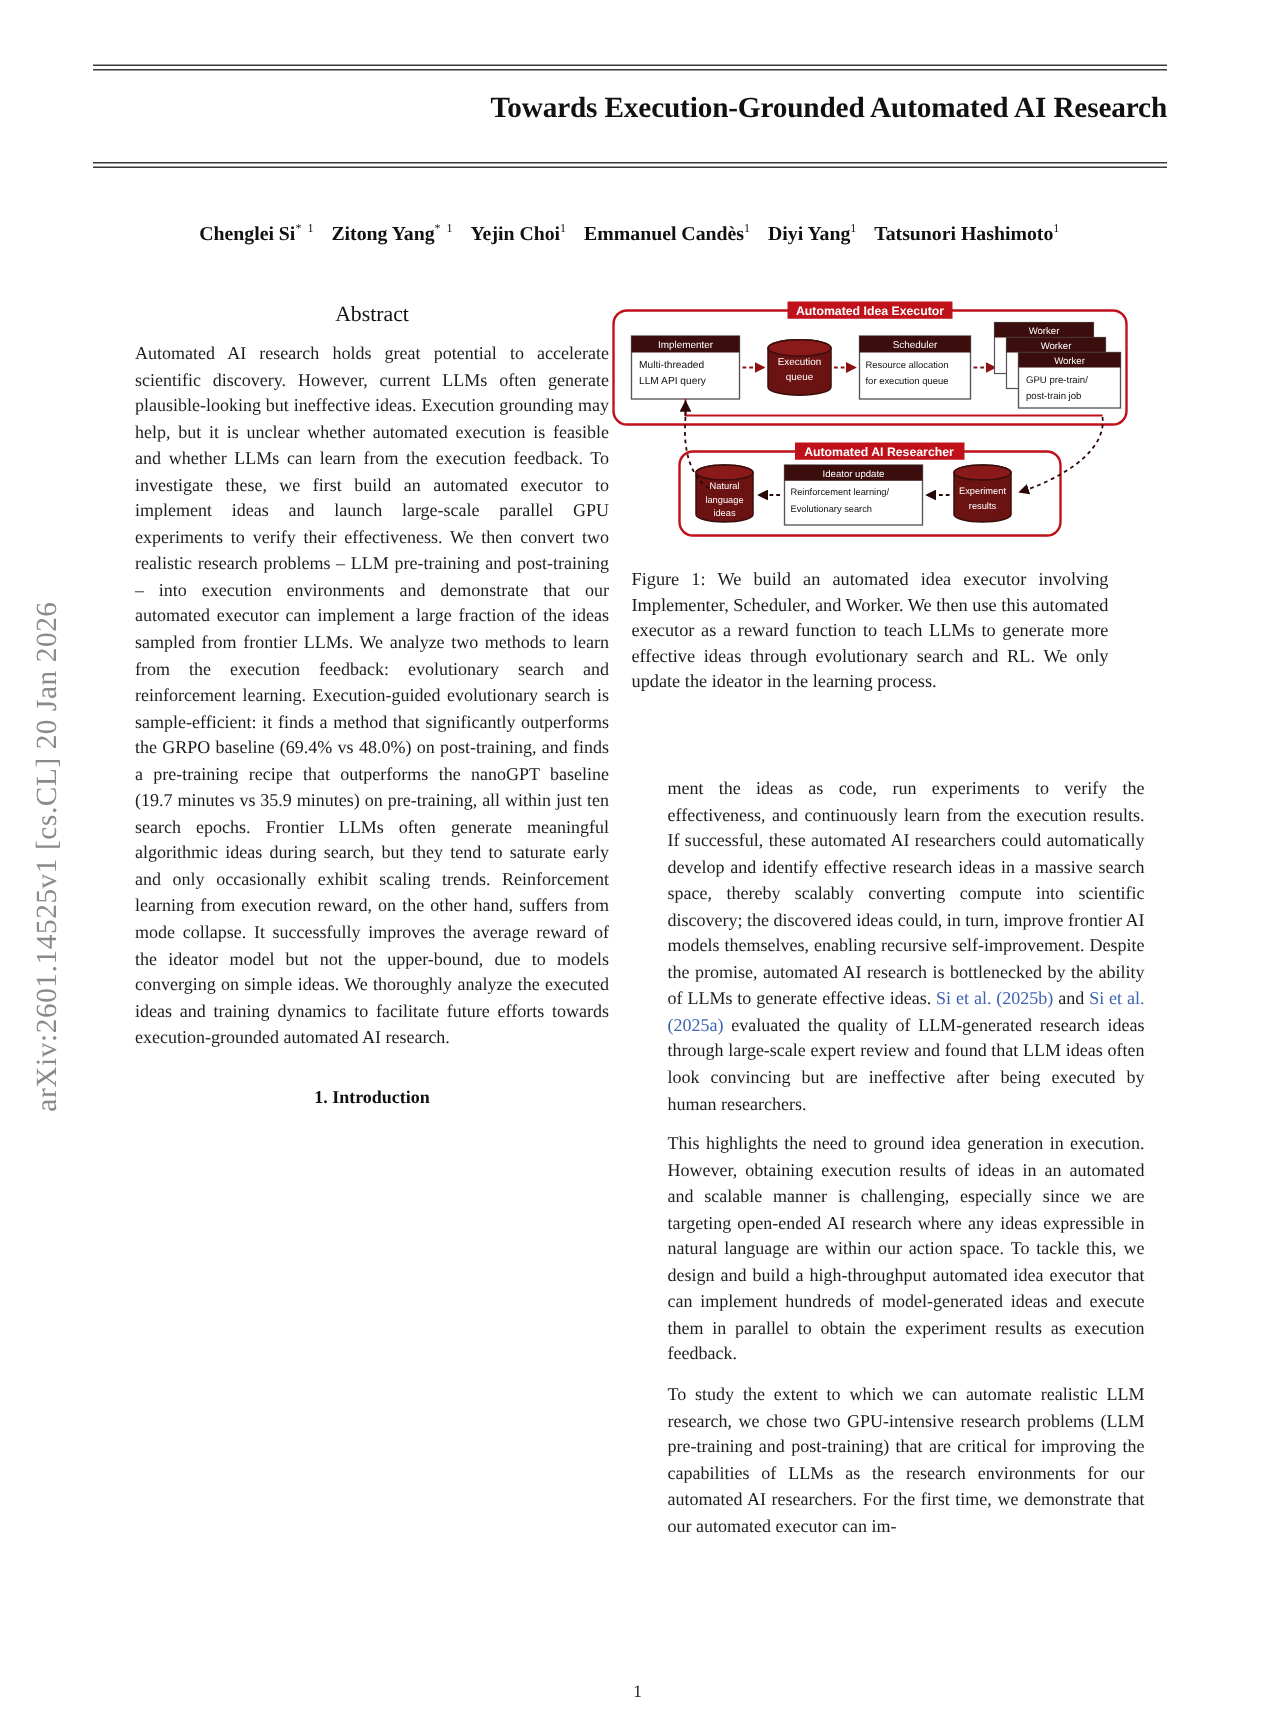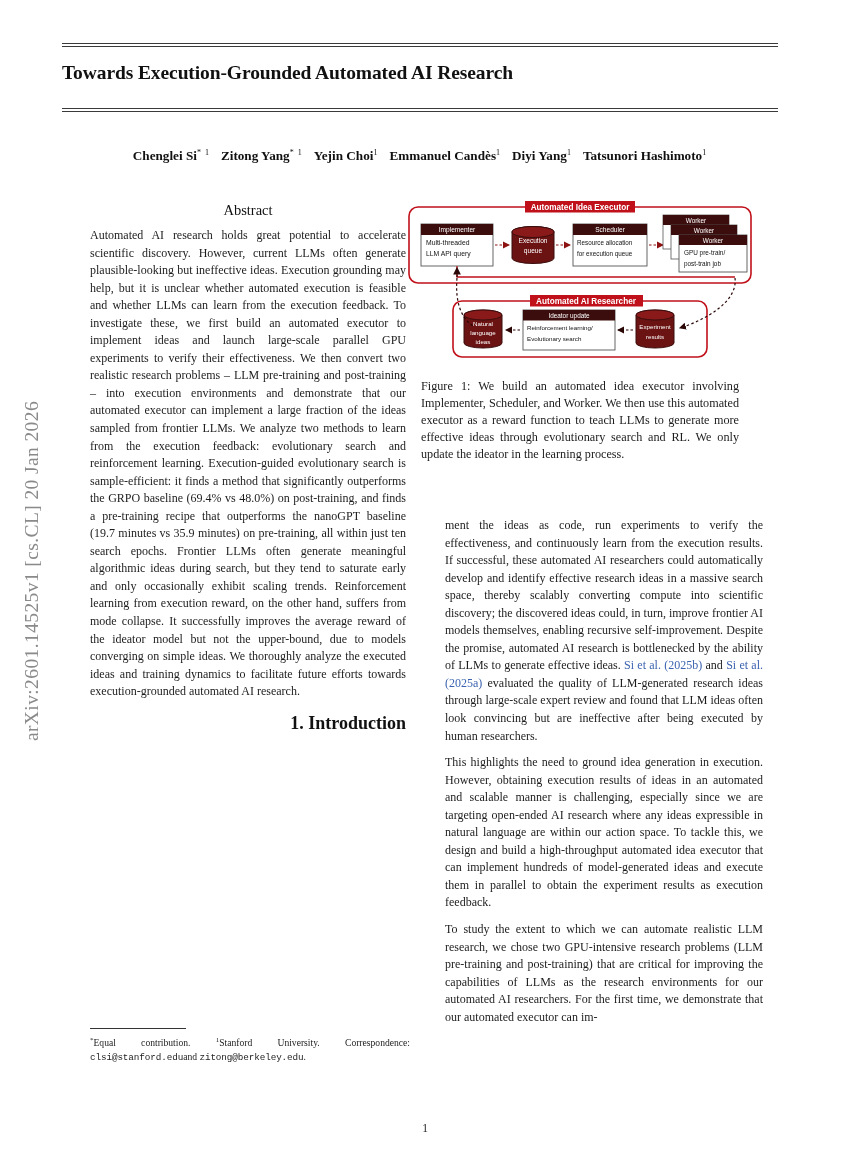--- a/index.html
+++ b/index.html
@@ -49,21 +49,21 @@
     height: 2px;
   }
   #rule-top { top: 43px; }
   #rule-bottom { top: 108px; }
 
   #paper-title {
     position: absolute;
     left: 62px;
     top: 62px;
     width: 716px;
-    text-align: left;
+    text-align: right;
     font-size: 19.5px;
     font-weight: bold;
     letter-spacing: -0.1px;
     color: #111;
   }
 
   #authors {
     position: absolute;
     left: 62px;
     top: 148px;
@@ -83,24 +83,24 @@
   }
 
   .section-head {
     text-align: center;
     font-size: 14.5px;
     font-weight: normal;
     margin: 0 0 8px 0;
     color: #111;
   }
   .section-head-left {
-    text-align: right;
-    font-size: 18px;
+    text-align: center;
+    font-size: 12px;
     font-weight: bold;
-    margin: 12px 0 7px 0;
+    margin: 23px 0 7px 0;
     color: #111;
   }
 
   p.body {
     margin: 0 0 0 0;
     font-size: 12px;
     line-height: 17.55px;
     text-align: justify;
     text-justify: inter-word;
     hyphens: manual;
@@ -187,29 +187,20 @@
   <div class="rule" id="rule-bottom"></div>
 
   <div id="authors"><span class="author">Chenglei Si<sup>* 1</sup></span><span class="author">Zitong Yang<sup>* 1</sup></span><span class="author">Yejin Choi<sup>1</sup></span><span class="author">Emmanuel Candès<sup>1</sup></span><span class="author">Diyi Yang<sup>1</sup></span><span class="author">Tatsunori Hashimoto<sup>1</sup></span></div>
 
   <div id="col-left-text">
     <div class="section-head">Abstract</div>
     <p class="body">Automated AI research holds great potential to accelerate scientific discovery. However, current LLMs often generate plausible-looking but ineffective ideas. Execution grounding may help, but it is unclear whether automated execution is feasible and whether LLMs can learn from the execution feedback. To investigate these, we first build an automated executor to implement ideas and launch large-scale parallel GPU experiments to verify their effectiveness. We then convert two realistic research problems – LLM pre-training and post-training – into execution environments and demonstrate that our automated executor can implement a large fraction of the ideas sampled from frontier LLMs. We analyze two methods to learn from the execution feedback: evolutionary search and reinforcement learning. Execution-guided evolutionary search is sample-efficient: it finds a method that significantly outperforms the GRPO baseline (69.4% vs 48.0%) on post-training, and finds a pre-training recipe that outperforms the nanoGPT baseline (19.7 minutes vs 35.9 minutes) on pre-training, all within just ten search epochs. Frontier LLMs often generate meaningful algorithmic ideas during search, but they tend to saturate early and only occasionally exhibit scaling trends. Reinforcement learning from execution reward, on the other hand, suffers from mode collapse. It successfully improves the average reward of the ideator model but not the upper-bound, due to models converging on simple ideas. We thoroughly analyze the executed ideas and training dynamics to facilitate future efforts towards execution-grounded automated AI research.</p>
     <div class="section-head-left">1. Introduction</div>
   </div>
 
-  <div id="footnote-wrap">
-    <div id="footnote-rule"></div>
-    <div id="footnote">
-      <sup>*</sup><span>Equal contribution.</span>
-      <sup>1</sup><span>Stanford University.  Correspondence:</span>
-      <span class="mono">clsi@stanford.edu</span><span>and</span>
-      <span class="mono">zitong@berkeley.edu</span><span>.</span>
-    </div>
-  </div>
 
   <div id="figure">
     <svg width="350" height="172" viewBox="0 0 350 172" xmlns="http://www.w3.org/2000/svg">
       <defs>
         <marker id="arrowRed" markerWidth="6" markerHeight="6" refX="5" refY="3" orient="auto">
           <path d="M0,0 L6,3 L0,6 z" fill="#8d1111"></path>
         </marker>
         <marker id="arrowDark" markerWidth="6" markerHeight="6" refX="5" refY="3" orient="auto">
           <path d="M0,0 L6,3 L0,6 z" fill="#2b0606"></path>
         </marker>

